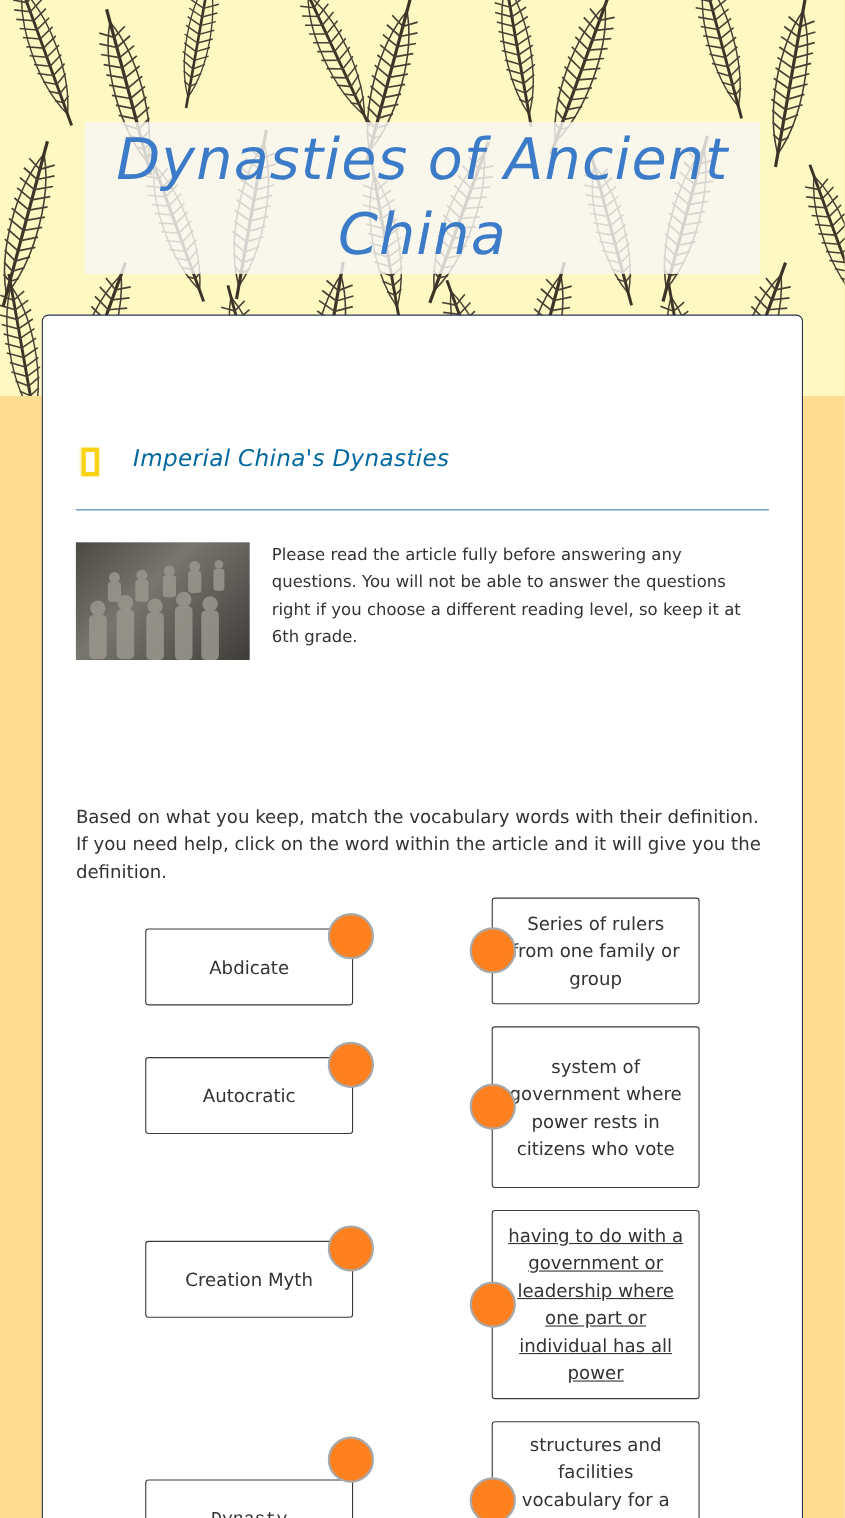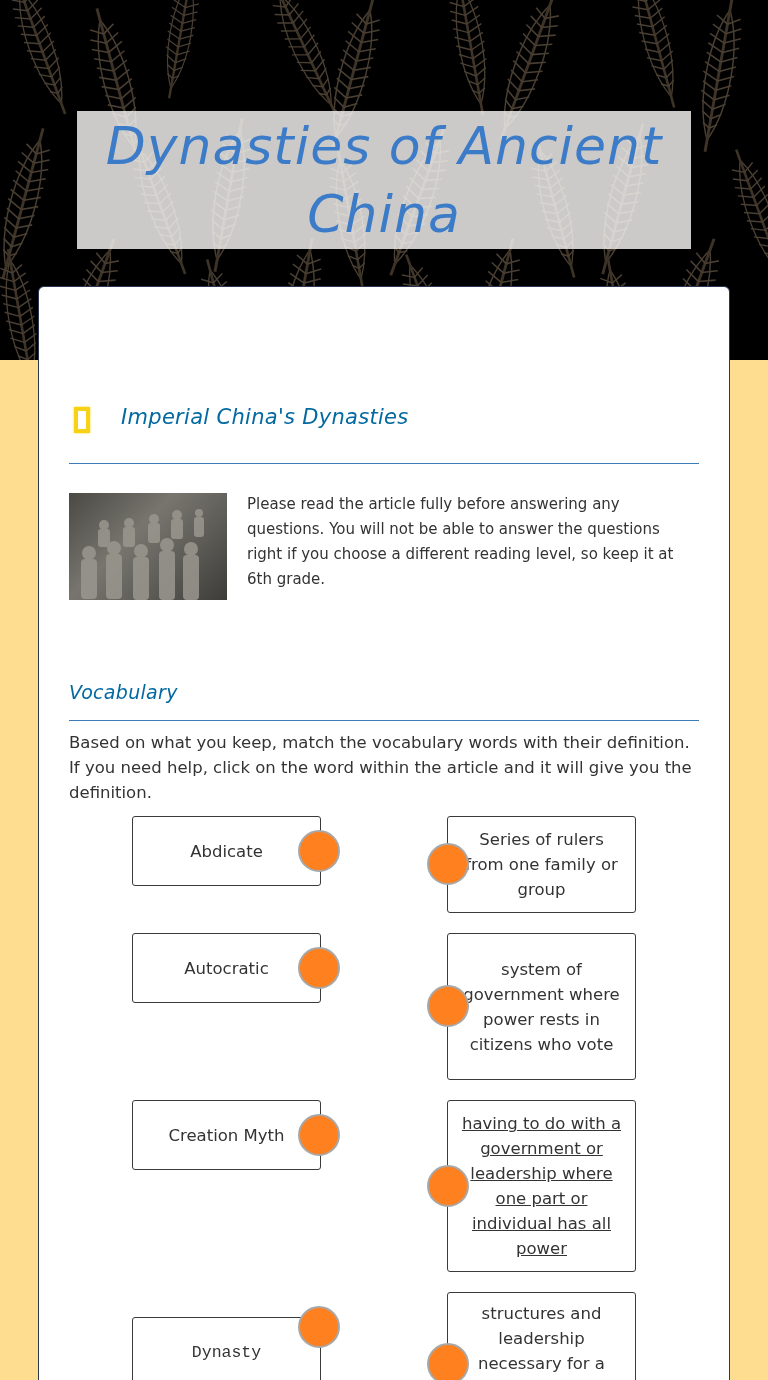--- a/index.html
+++ b/index.html
@@ -3,21 +3,21 @@
 <meta charset="utf-8">
 <style>
   html, body { margin: 0; padding: 0; }
   body {
     width: 768px; height: 1380px; overflow: hidden; position: relative;
     background: #FFDD90;
     font-family: "DejaVu Sans", sans-serif;
   }
   .hero {
     position: absolute; left: 0; top: 0; width: 768px; height: 360px;
-    background-color: #000000;
+    background-color: #fef9c3;
     overflow: hidden;
   }
   .hero svg.pattern { position: absolute; left: 0; top: 0; }
   .title-box {
     position: absolute; left: 77px; top: 111px; width: 614px; height: 138px;
     background: rgba(248,247,244,0.82);
     display: flex; align-items: center; justify-content: center; text-align: center;
   }
   .title {
     margin: 0; color: #3B7BC8;
@@ -52,21 +52,21 @@
   }
   .vocab-text {
     position: absolute; left: 30px; top: 443px; width: 630px;
     font-size: 16.5px; line-height: 25px; color: #333;
   }
   .term-box, .def-box {
     position: absolute; background: #fff; border: 1px solid #3A3A3A; border-radius: 3px;
     box-sizing: border-box; display: flex; align-items: center; justify-content: center;
     text-align: center; font-size: 16.5px; line-height: 25px; color: #333;
   }
-  .term-box { width: 189px; height: 70px; left: 93px; }
+  .term-box { width: 189px; height: 70px; left: 93px; margin-top: 28px; }
   .def-box { width: 189px; left: 408px; padding: 8px 12px; }
   .dot {
     position: absolute; width: 42px; height: 42px; border-radius: 50%;
     background: #FF801E; border: 2px solid #A8A8A8; box-sizing: border-box;
   }
 </style>
 </head>
 <body>
 
 <div class="hero">
@@ -138,23 +138,20 @@
           <rect x="102" y="26" width="12" height="20" rx="3"></rect>
         <circle cx="35" cy="32" r="5"></circle>
           <rect x="29" y="36" width="12" height="18" rx="3"></rect>
         <circle cx="130" cy="20" r="4"></circle>
           <rect x="125" y="24" width="10" height="20" rx="3"></rect>
       </g>
     </svg>
   </div>
   <div class="intro-text">Please read the article fully before answering any questions. You will not be able to answer the questions right if you choose a different reading level, so keep it at 6th grade.</div>
 
-  <div class="section-head" style="top:390px;height:43px;">
-    <span class="section-title" style="left:0;top:4px;font-size:19px;">Vocabulary</span>
-  </div>
   <div class="vocab-text">Based on what you keep, match the vocabulary words with their definition. If you need help, click on the word within the article and it will give you the definition.</div>
 
   <div class="term-box" style="top:529px;">
       <span>Abdicate</span>
     </div>
   <div class="dot" style="left:259px;top:543px;"></div>
 
   <div class="term-box" style="top:646px;">
       <span>Autocratic</span>
     </div>
@@ -179,17 +176,17 @@
       <span>system of government where power rests in citizens who vote</span>
     </div>
   <div class="dot" style="left:388px;top:698px;"></div>
 
   <div class="def-box" style="top:813px;height:172px;text-decoration:underline;">
       <span>having to do with a government or leadership where one part or individual has all power</span>
     </div>
   <div class="dot" style="left:388px;top:878px;"></div>
 
   <div class="def-box" style="top:1005px;height:120px;align-items:flex-start;">
-      <span>structures and leadership necessary for a</span>
+      <span>structures and facilities vocabulary for a</span>
     </div>
   <div class="dot" style="left:388px;top:1056px;"></div>
 
 </div>
 
 </body></html>

